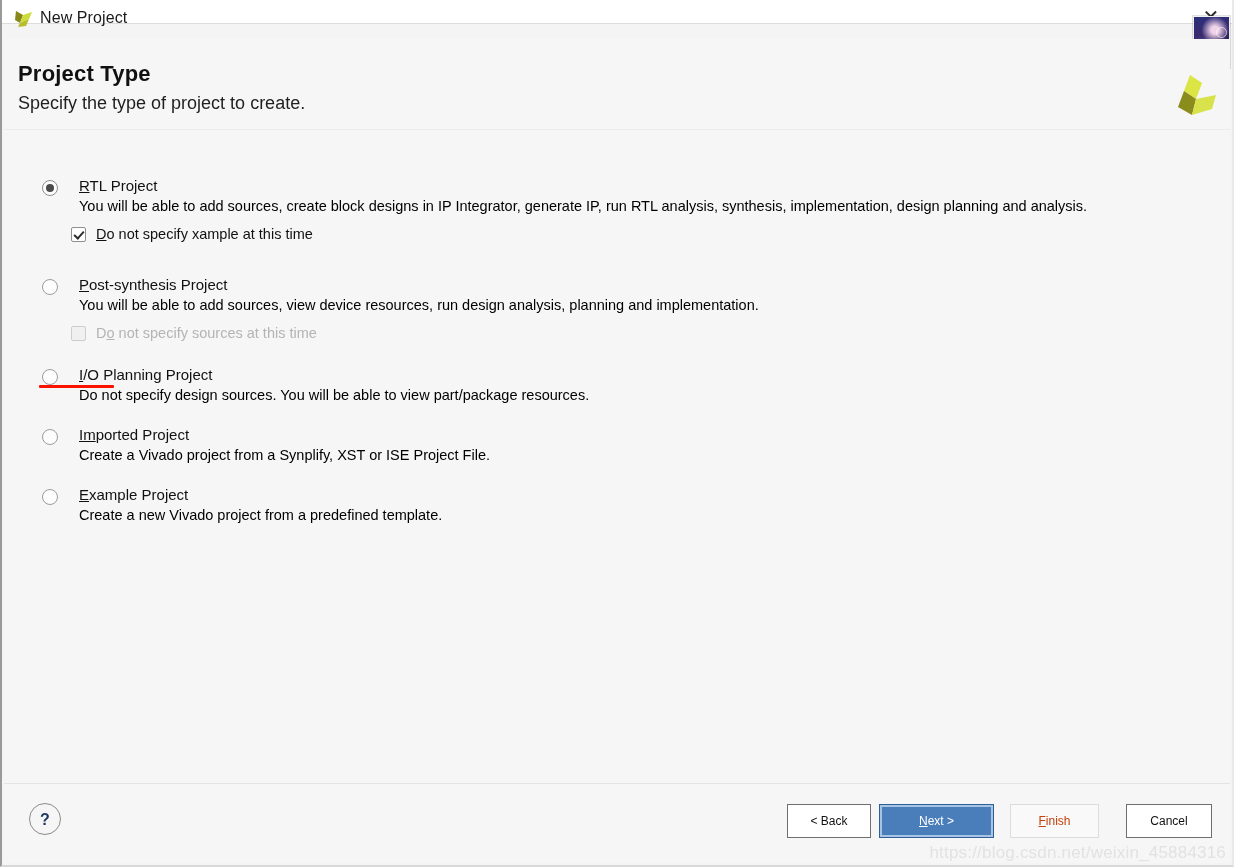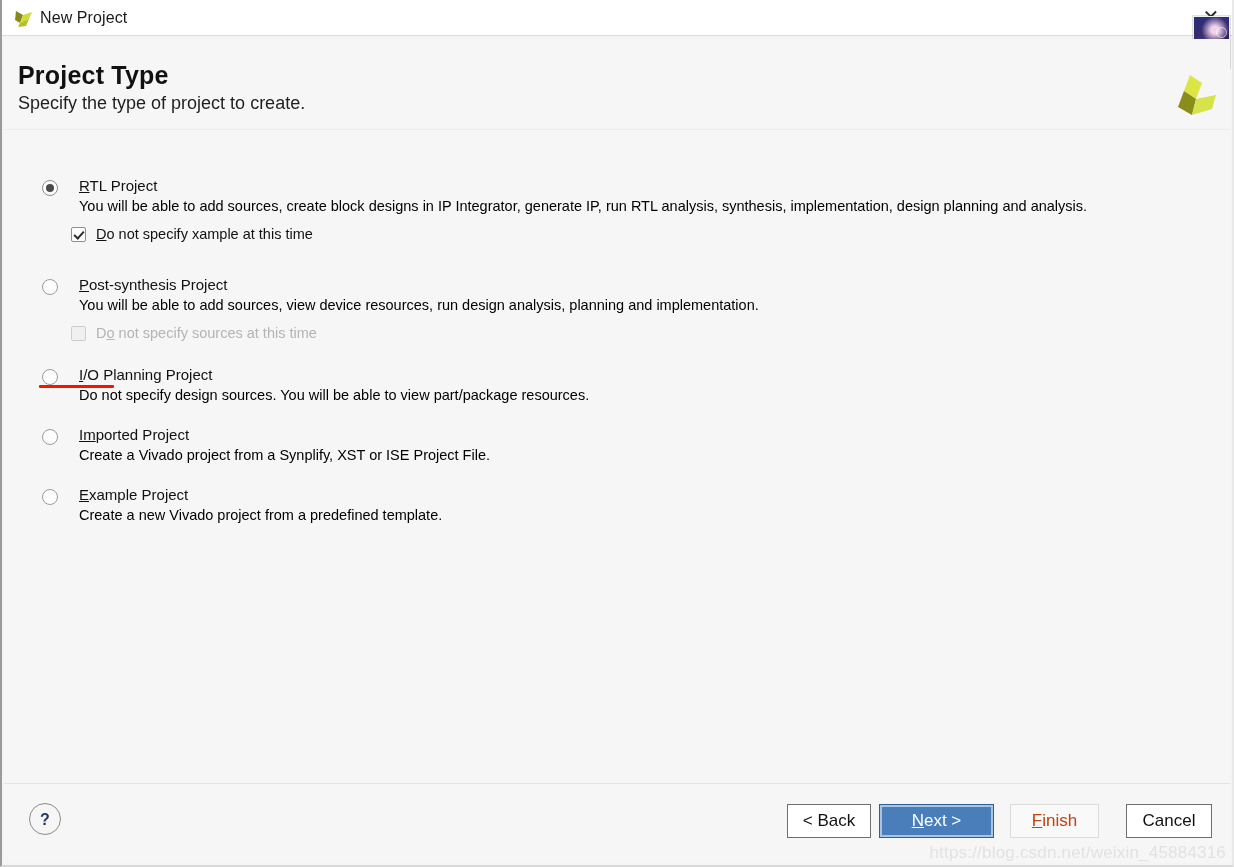--- a/index.html
+++ b/index.html
@@ -27,21 +27,21 @@
     border-left: 2px solid #9a9a9a;
     border-right: 2px solid #e9e9e9;
     border-bottom: 2px solid #d8d8d8;
   }
 
   
   .titlebar {
     position: absolute;
     left: 0; top: 0;
     width: 100%;
-    height: 36px;
+    height: 24px;
     background: #ffffff;
     border-bottom: 1px solid #dcdcdc;
     box-sizing: border-box;
   }
   .titlebar-icon {
     position: absolute;
     left: 10px; top: 7px;
     width: 24px; height: 24px;
   }
   .titlebar-text {
@@ -106,21 +106,21 @@
     position: absolute;
     left: 2px; top: 39px;
     right: 2px;
     height: 90px;
     background: #f6f6f6;
     border-bottom: 1px solid #ececec;
   }
   .header-title {
     position: absolute;
     left: 14px; top: 22px;
-    font-size: 25px;
+    font-size: 22px;
     font-weight: bold;
     color: #111111;
     letter-spacing: .2px;
   }
   .header-sub {
     position: absolute;
     left: 14px; top: 54px;
     font-size: 18px;
     color: #1f1f1f;
   }
@@ -255,21 +255,21 @@
   }
 
   .btn {
     position: absolute;
     top: 20px;
     height: 34px;
     box-sizing: border-box;
     border: 1px solid #6f6f6f;
     background: #ffffff;
     color: #111111;
-    font-size: 17px;
+    font-size: 12px;
     line-height: 32px;
     text-align: center;
   }
   .btn-back   { right: 359px; width: 84px; }
   .btn-next   {
     right: 236px; width: 115px;
     background: #4a7ebb;
     color: #ffffff;
     border: 1px solid #2f5f96;
     box-shadow: inset 0 0 0 2px #a8c4e4;

